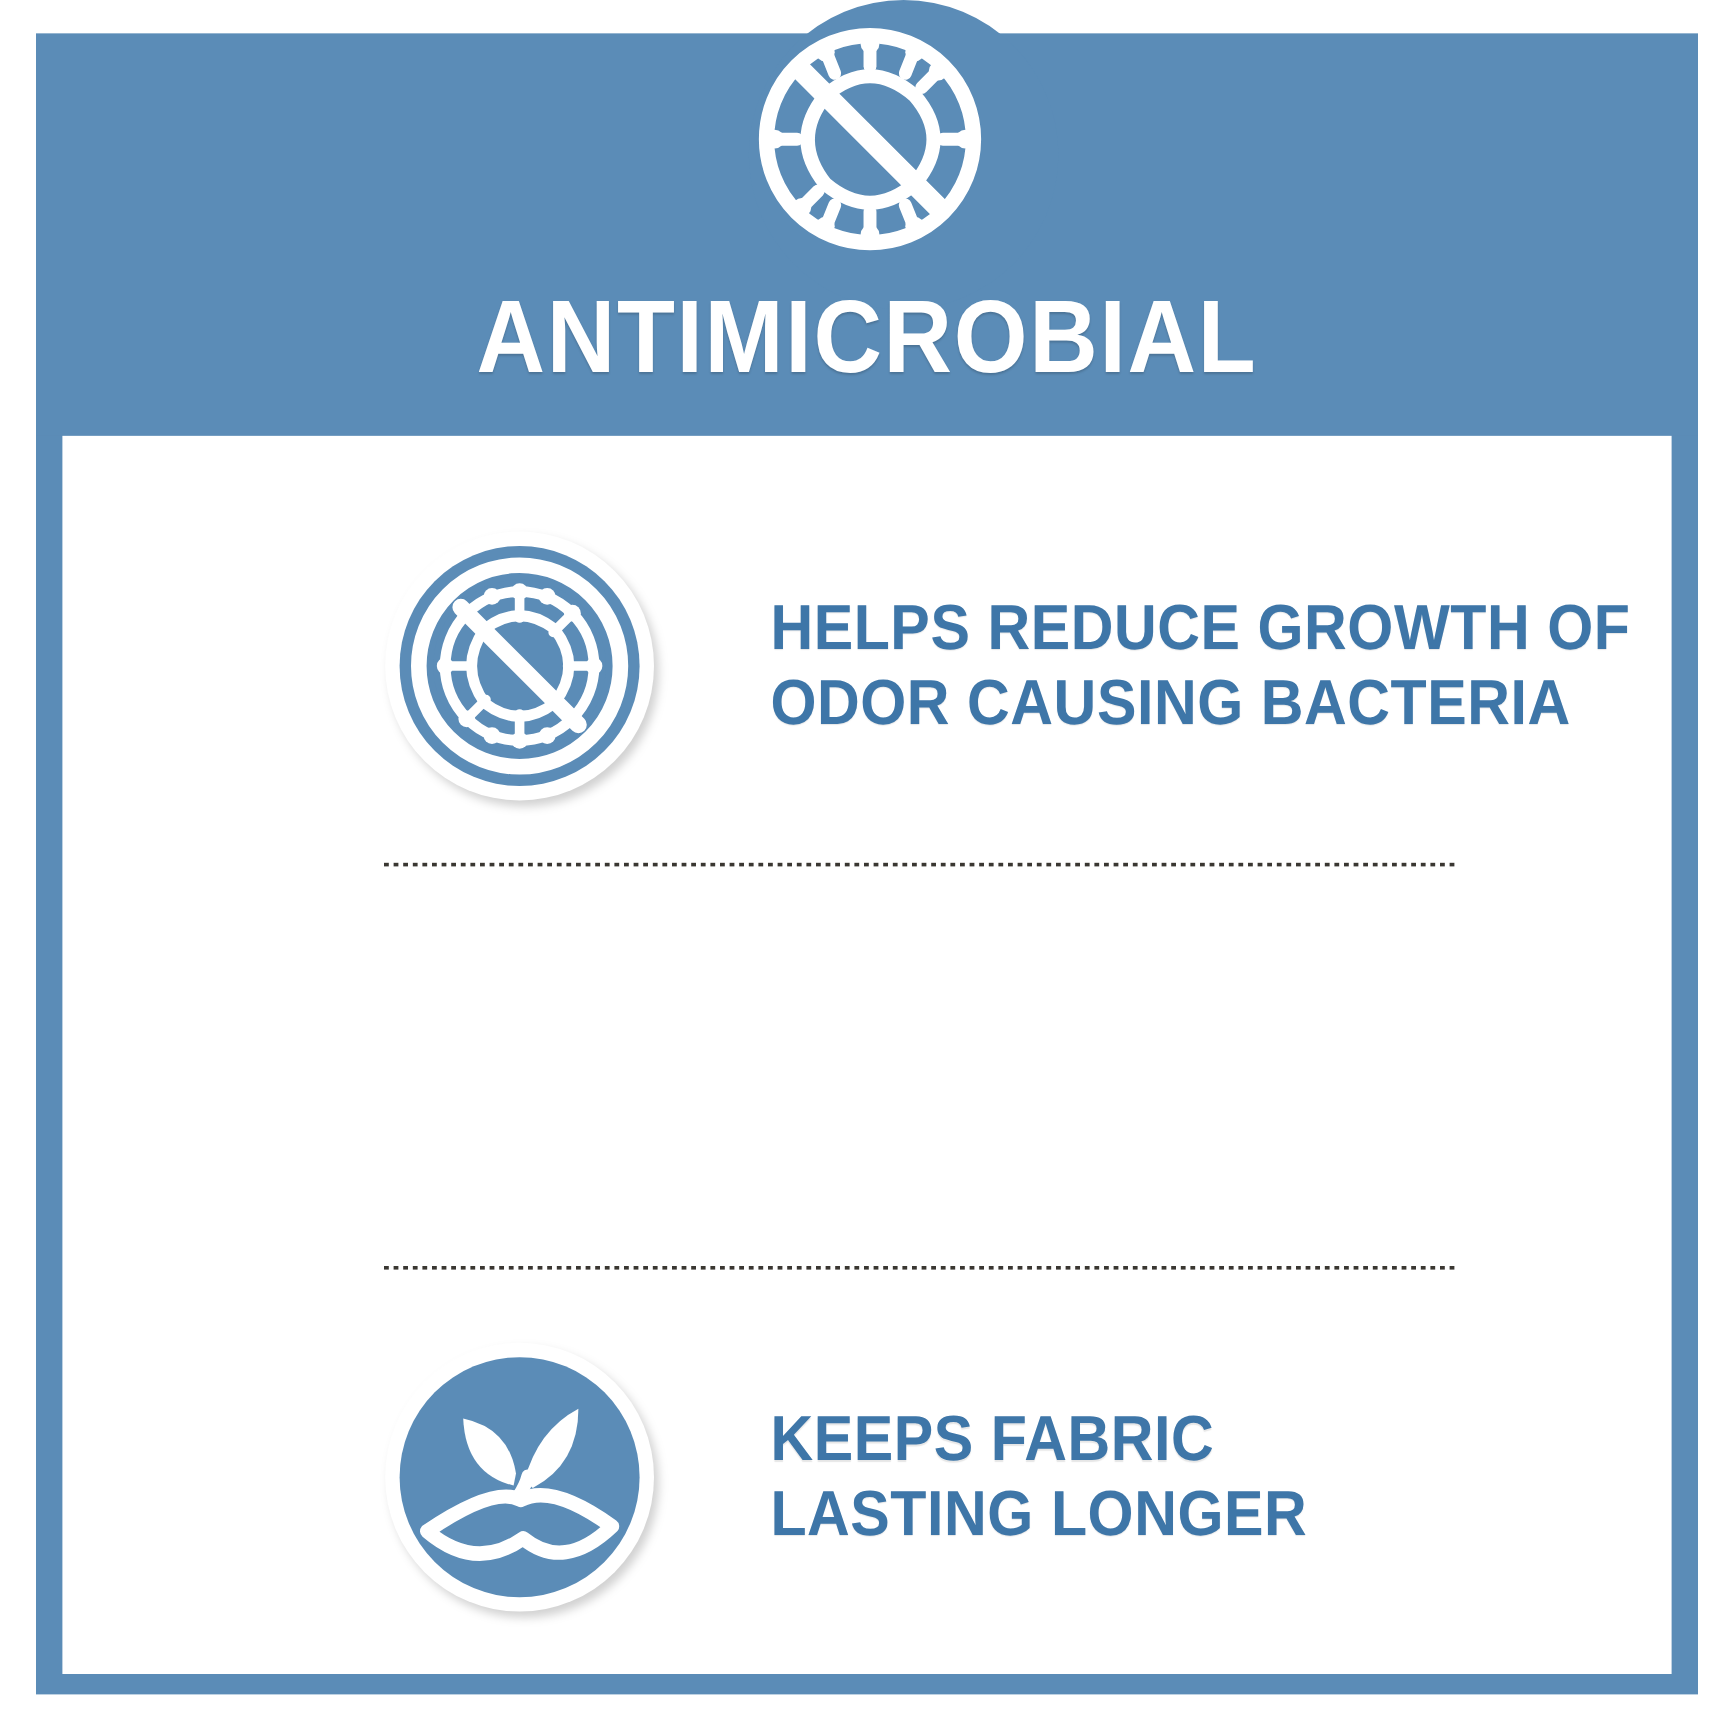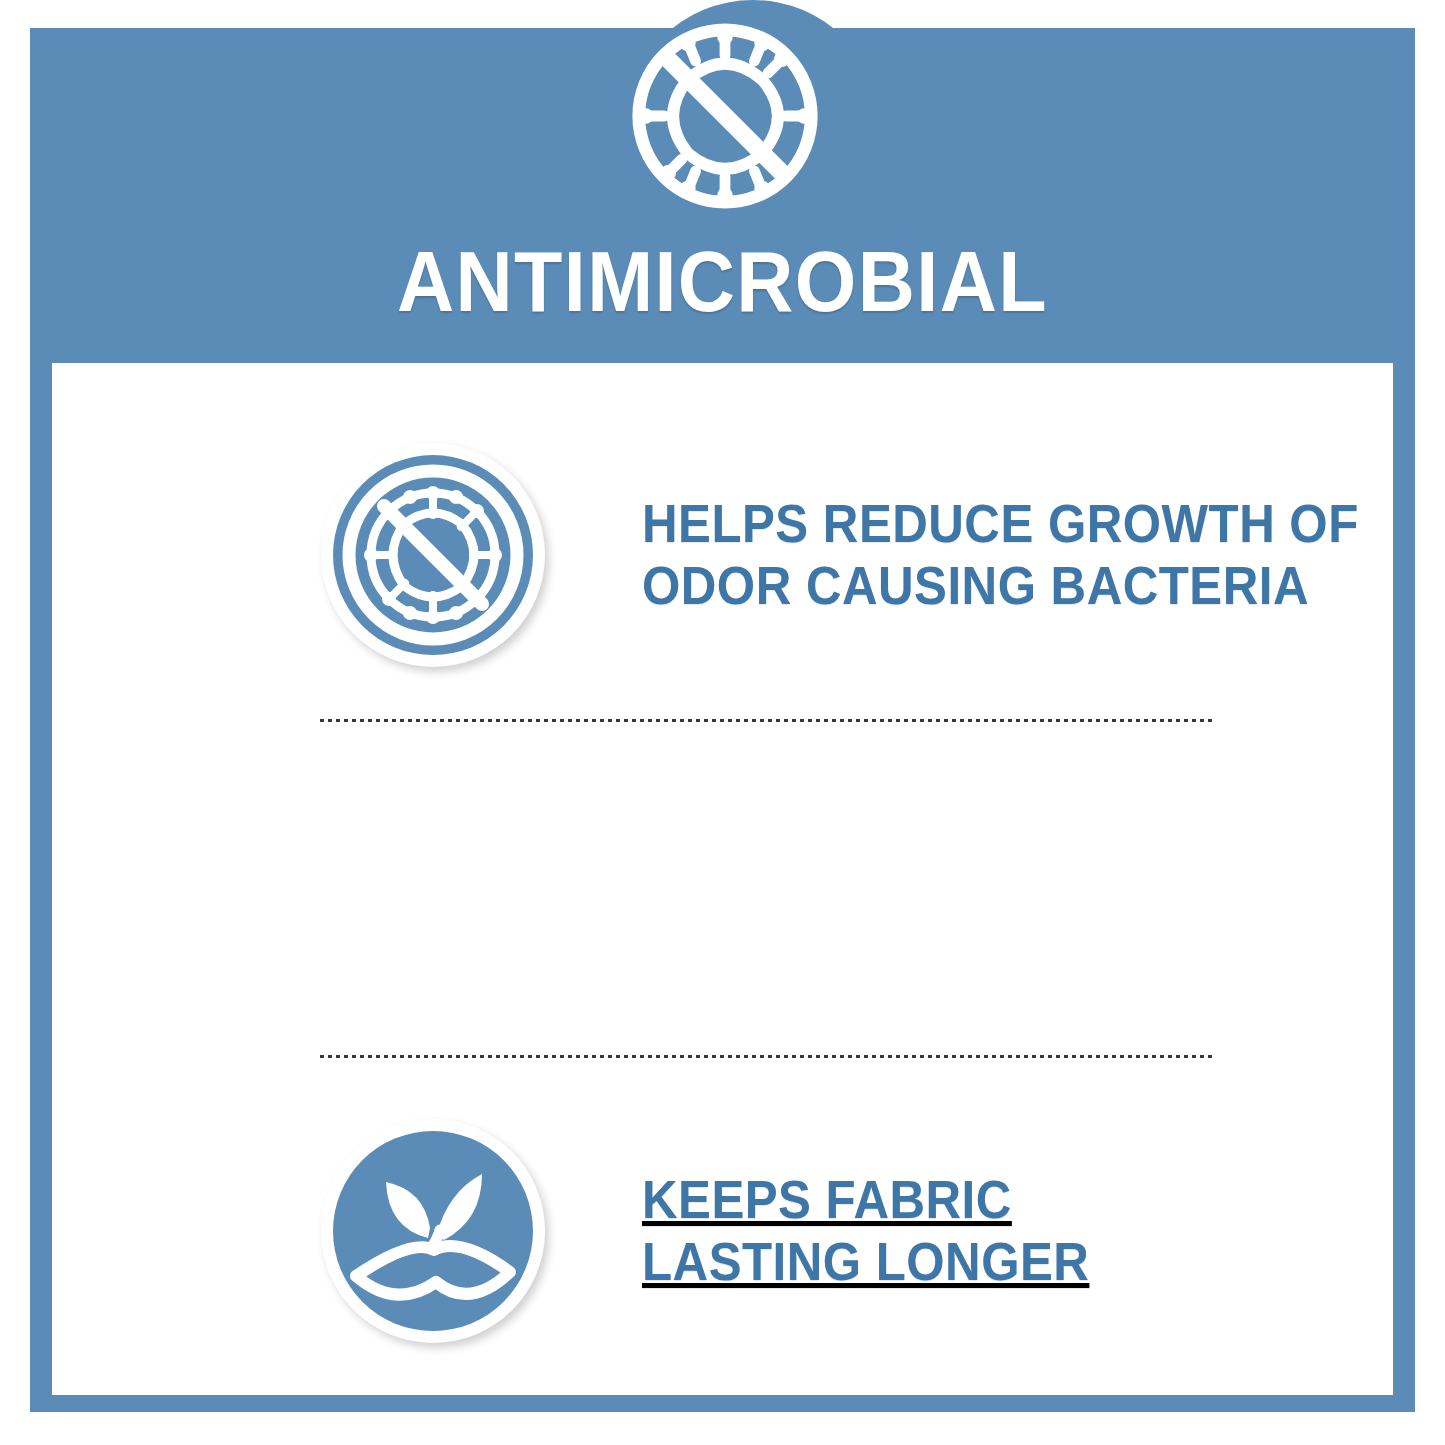--- a/index.html
+++ b/index.html
@@ -100,21 +100,21 @@
   .feature-row {
     position: absolute;
     left: 0;
     width: 1341px;
     height: 300px;
     display: flex;
     align-items: center;
   }
   .row-1 { top: 42px; }
   .row-2 { top: 382px; }
-  .row-3 { top: 718px; text-decoration: underline; }
+  .row-3 { top: 718px; }
 
   .feature-icon-wrap {
     position: relative;
     width: 230px;
     height: 230px;
     margin-left: 226px;
     flex: 0 0 auto;
     filter: drop-shadow(4px 5px 4px rgba(0,0,0,0.18));
   }
   .feature-icon-wrap svg { display: block; }

